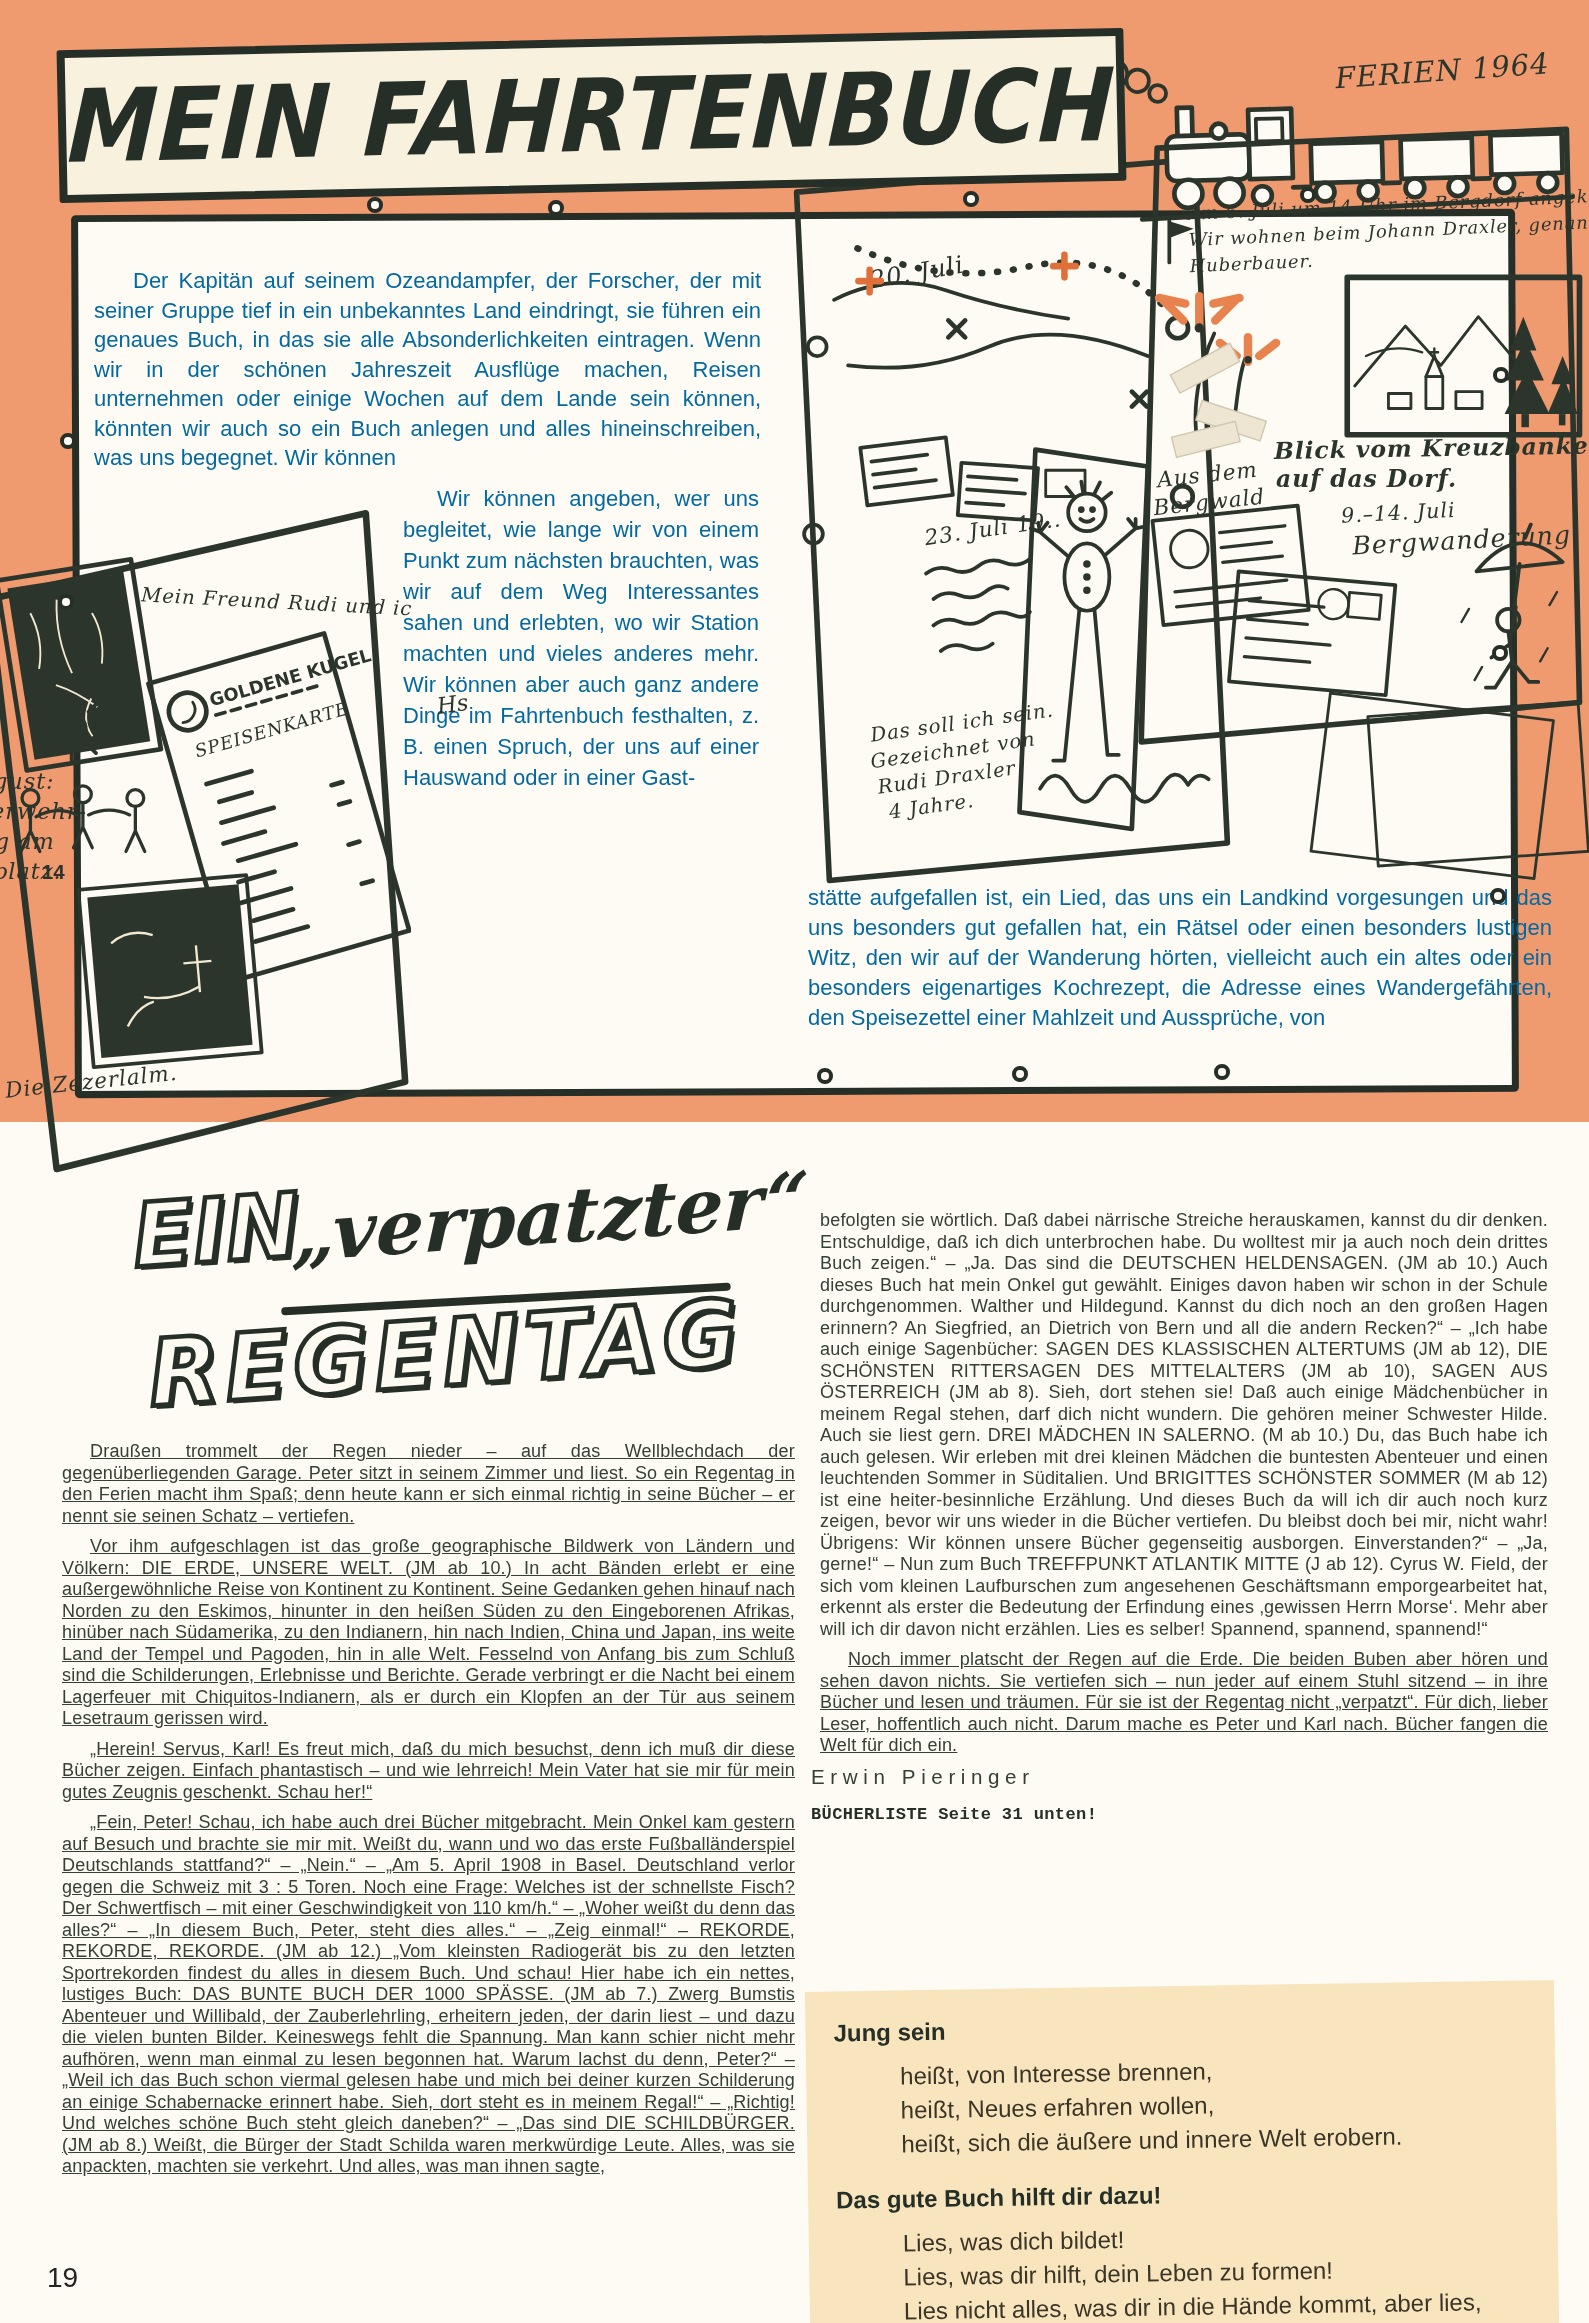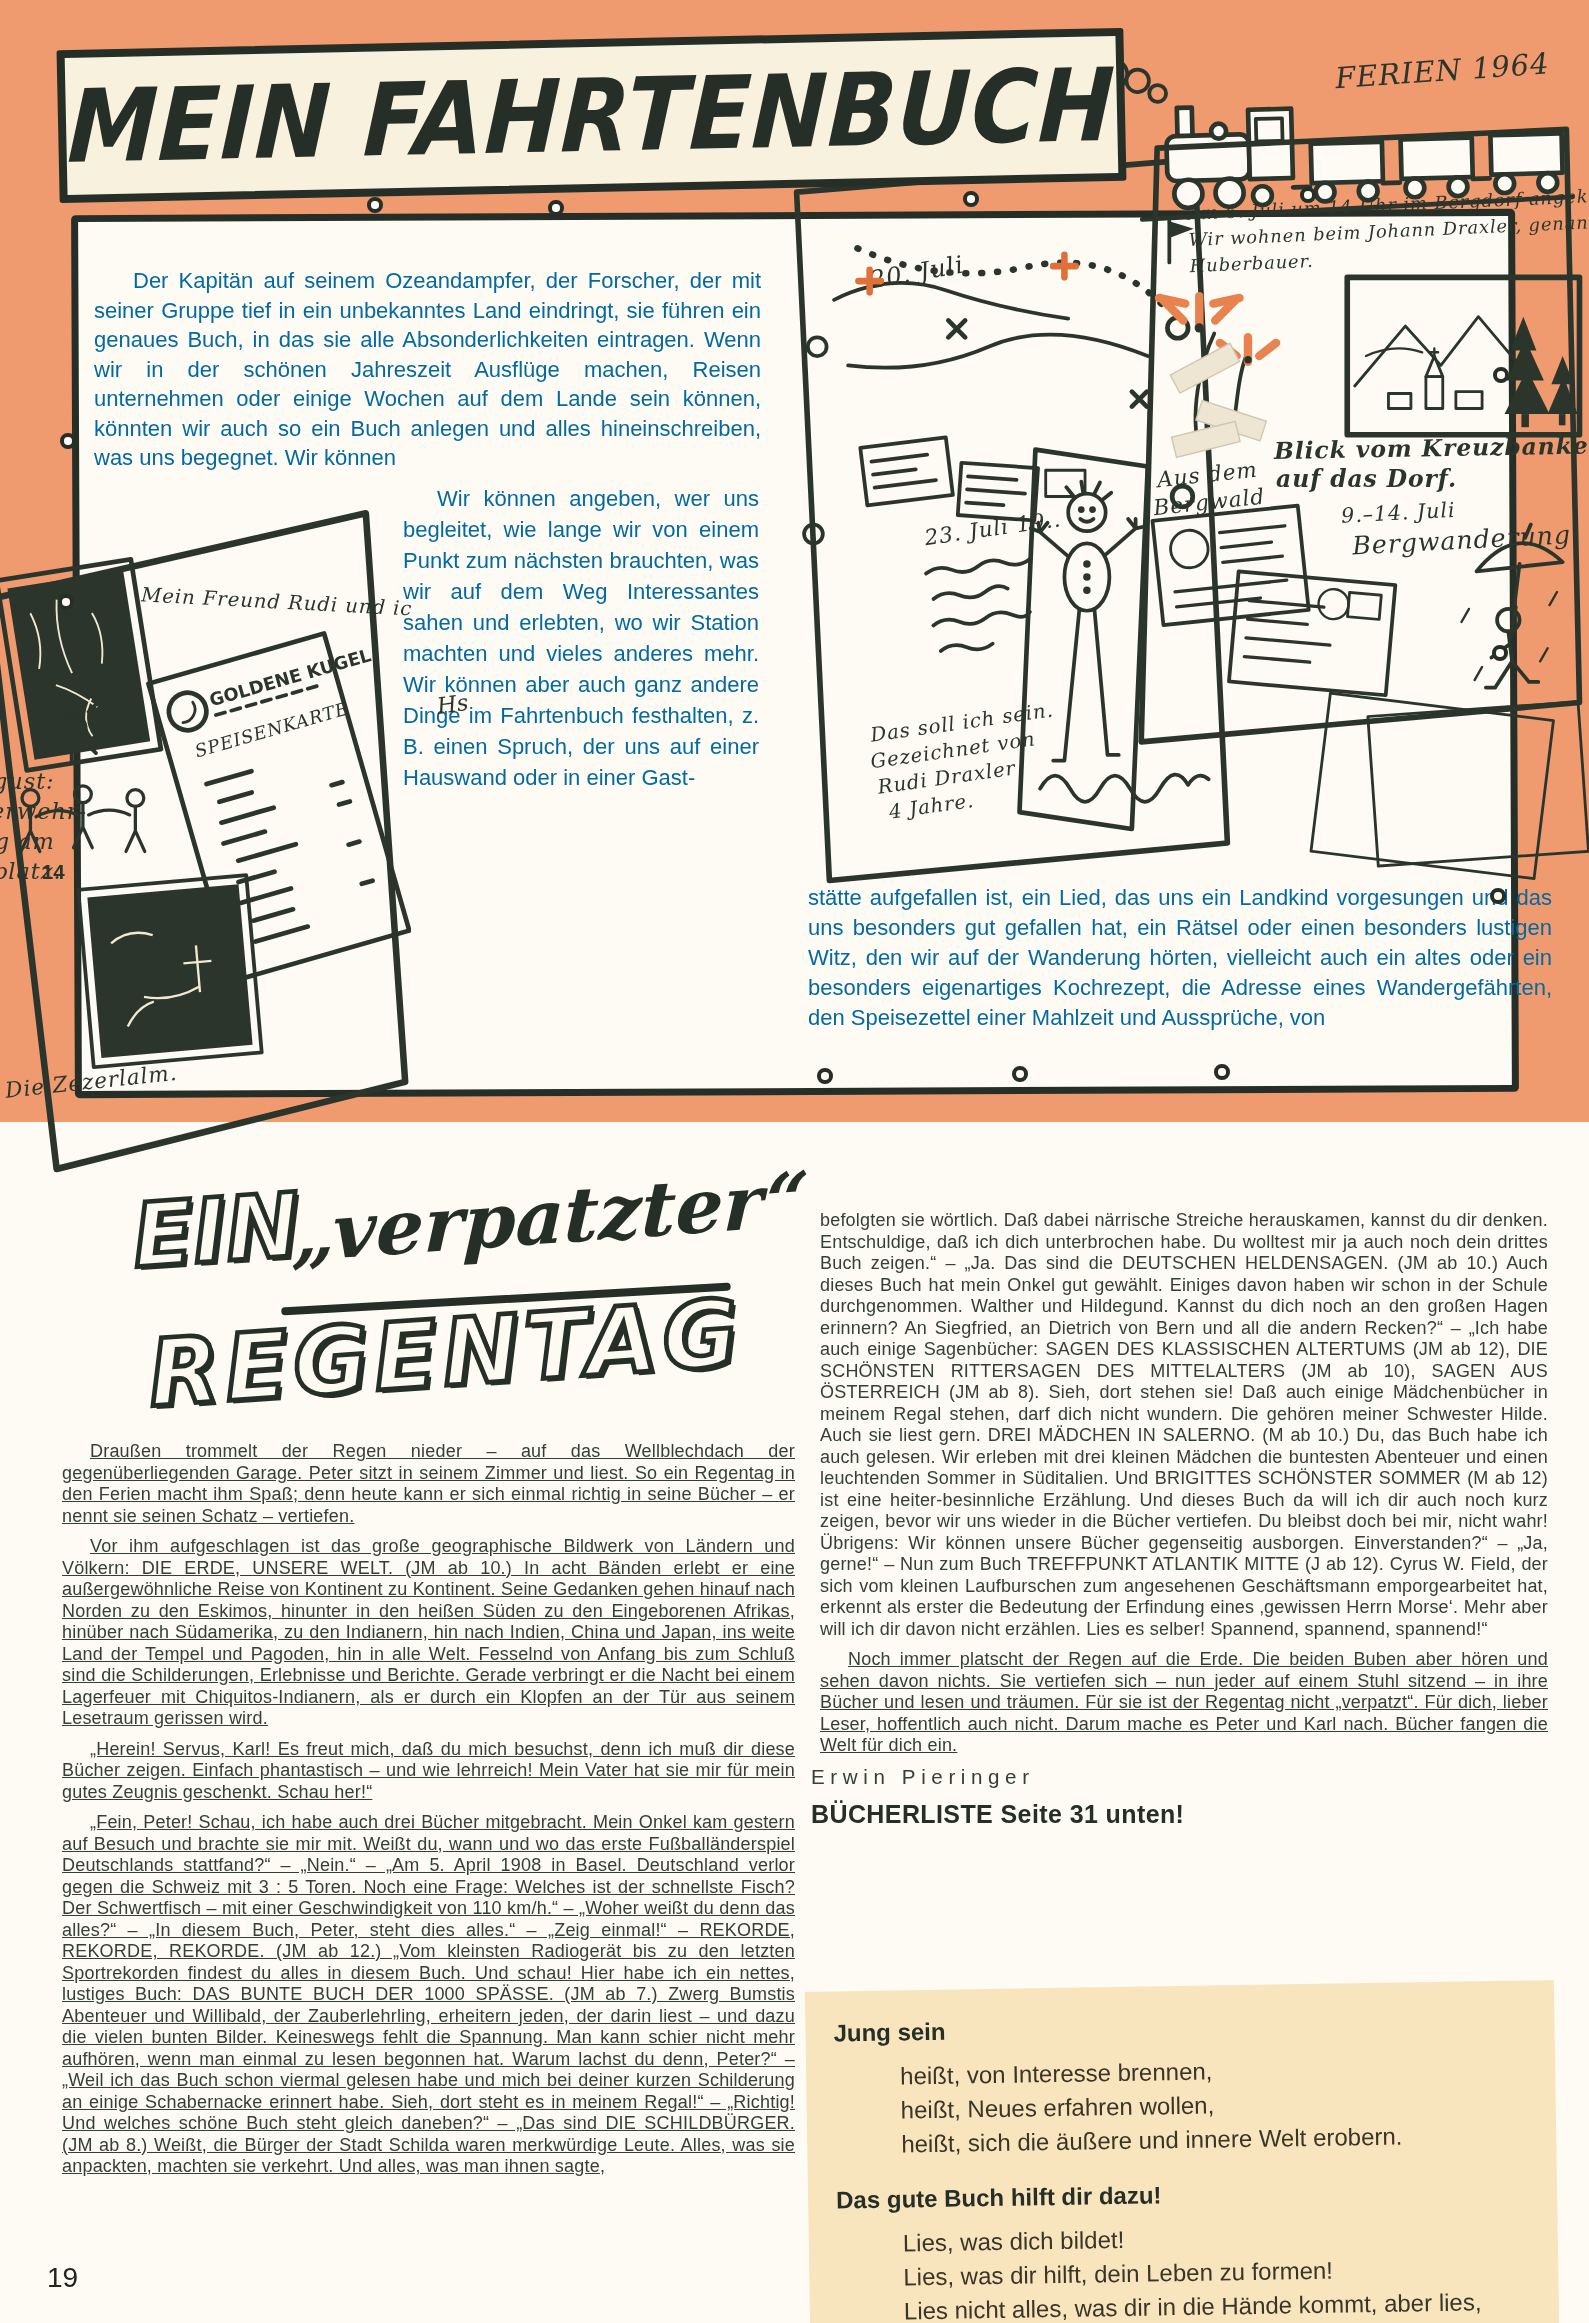--- a/index.html
+++ b/index.html
@@ -42,21 +42,21 @@
   .rt-underline{position:absolute;left:281px;top:1295px;width:450px;height:8.4px;background:#262f27;
                 transform:rotate(-3.2deg);z-index:3;border-radius:3.7px;}
   .rt-reg{left:148px;top:1300px;font-size:92px;letter-spacing:5.6px;transform:rotate(-4deg);}
   .story{position:absolute;z-index:3;text-align:justify;font-size:18px;line-height:21.5px;
          color:#343f36;letter-spacing:0.2px;hyphens:auto;}
   .story p{margin:9px;}
   .story p.ind{text-indent:28px;text-decoration:underline;}
   .story-left{left:53px;top:1432px;width:751px;}
   .story-right{left:811px;top:1201px;width:746px;}
   .author{letter-spacing:5.6px;margin-top:7.5px;padding-right:9.4px;font-size:20.6px;}
-  .booklist{font-weight:bold;font-size:25px;letter-spacing:0.4px;margin-top:17px;color:#262f27;}
+  .booklist{font-weight:bold;font-size:17px;letter-spacing:0.4px;margin-top:17px;color:#262f27;font-family:Liberation Mono, monospace;}
   .quote-box{position:absolute;left:808px;top:1986px;width:693px;z-index:3;background:#f8e5bd;
              padding:28px 28px 32px 28px;transform:rotate(-0.9deg);color:#3a3527;}
   .quote-box h3{margin:0;font-size:24px;color:#262f27;}
   .quote-box .qlines{margin:13px 0 24px 66px;font-size:24px;line-height:34px;width:600px;}
   .quote-box .qlines div{min-height:34px;}
   .quote-box .qlines2{margin-bottom:0;}
   .page-num{position:absolute;left:47px;top:2262px;font-size:28px;color:#242424;z-index:3;}
 </style>
 </head>
 <body>

